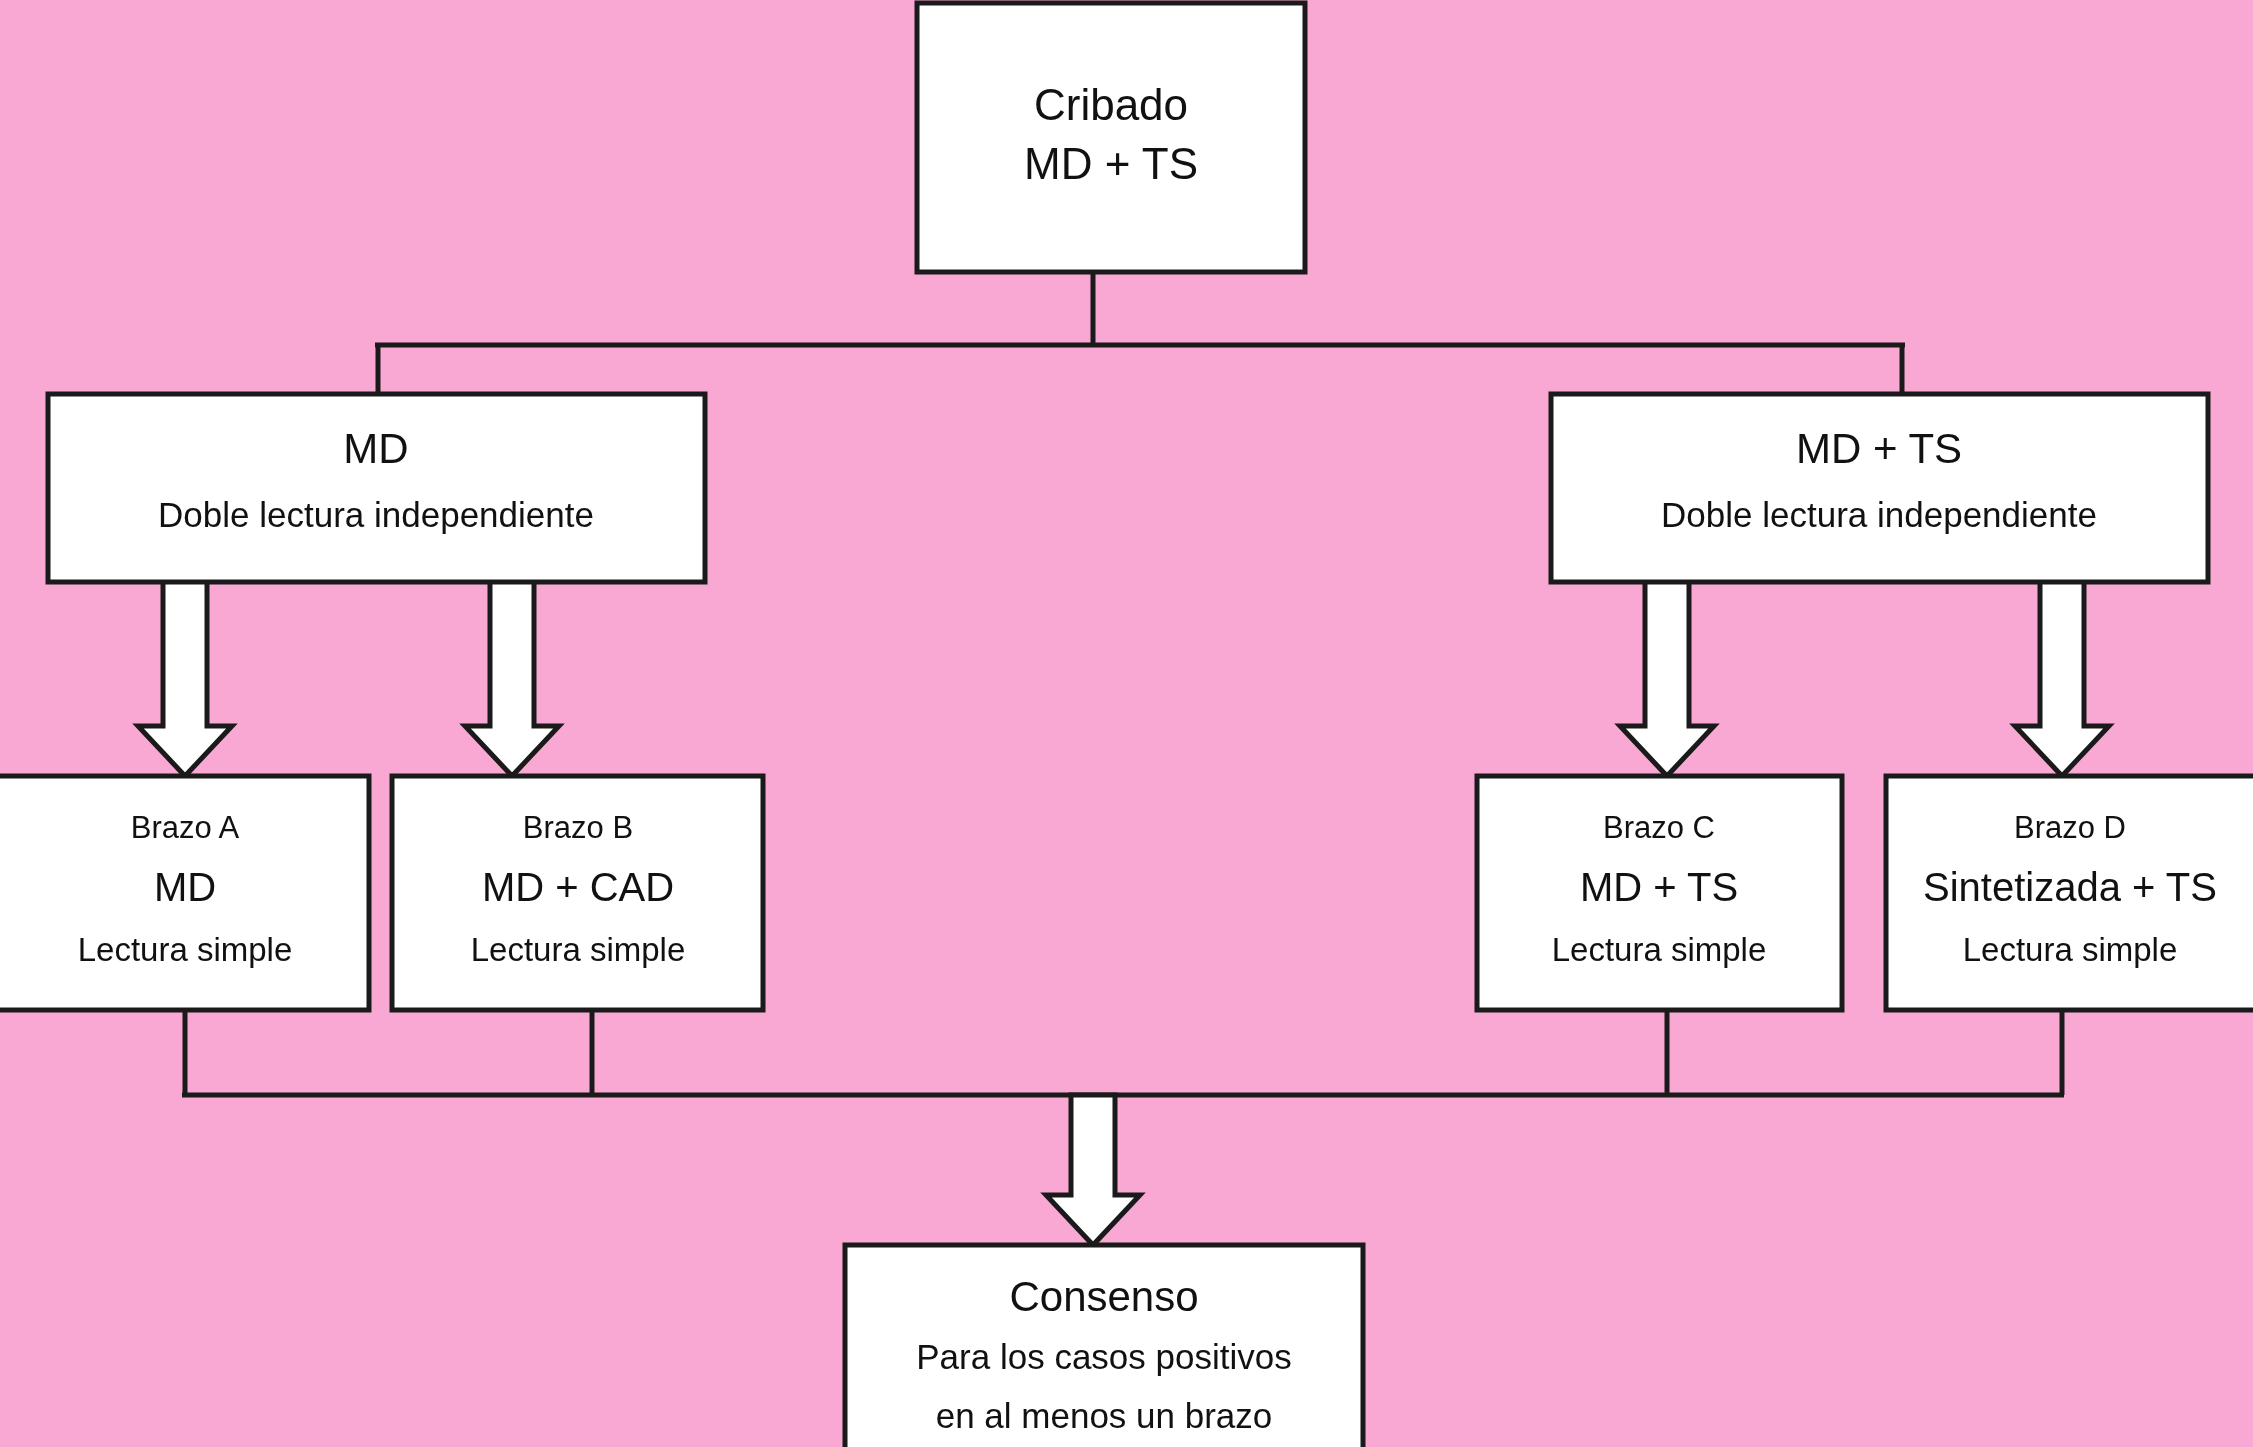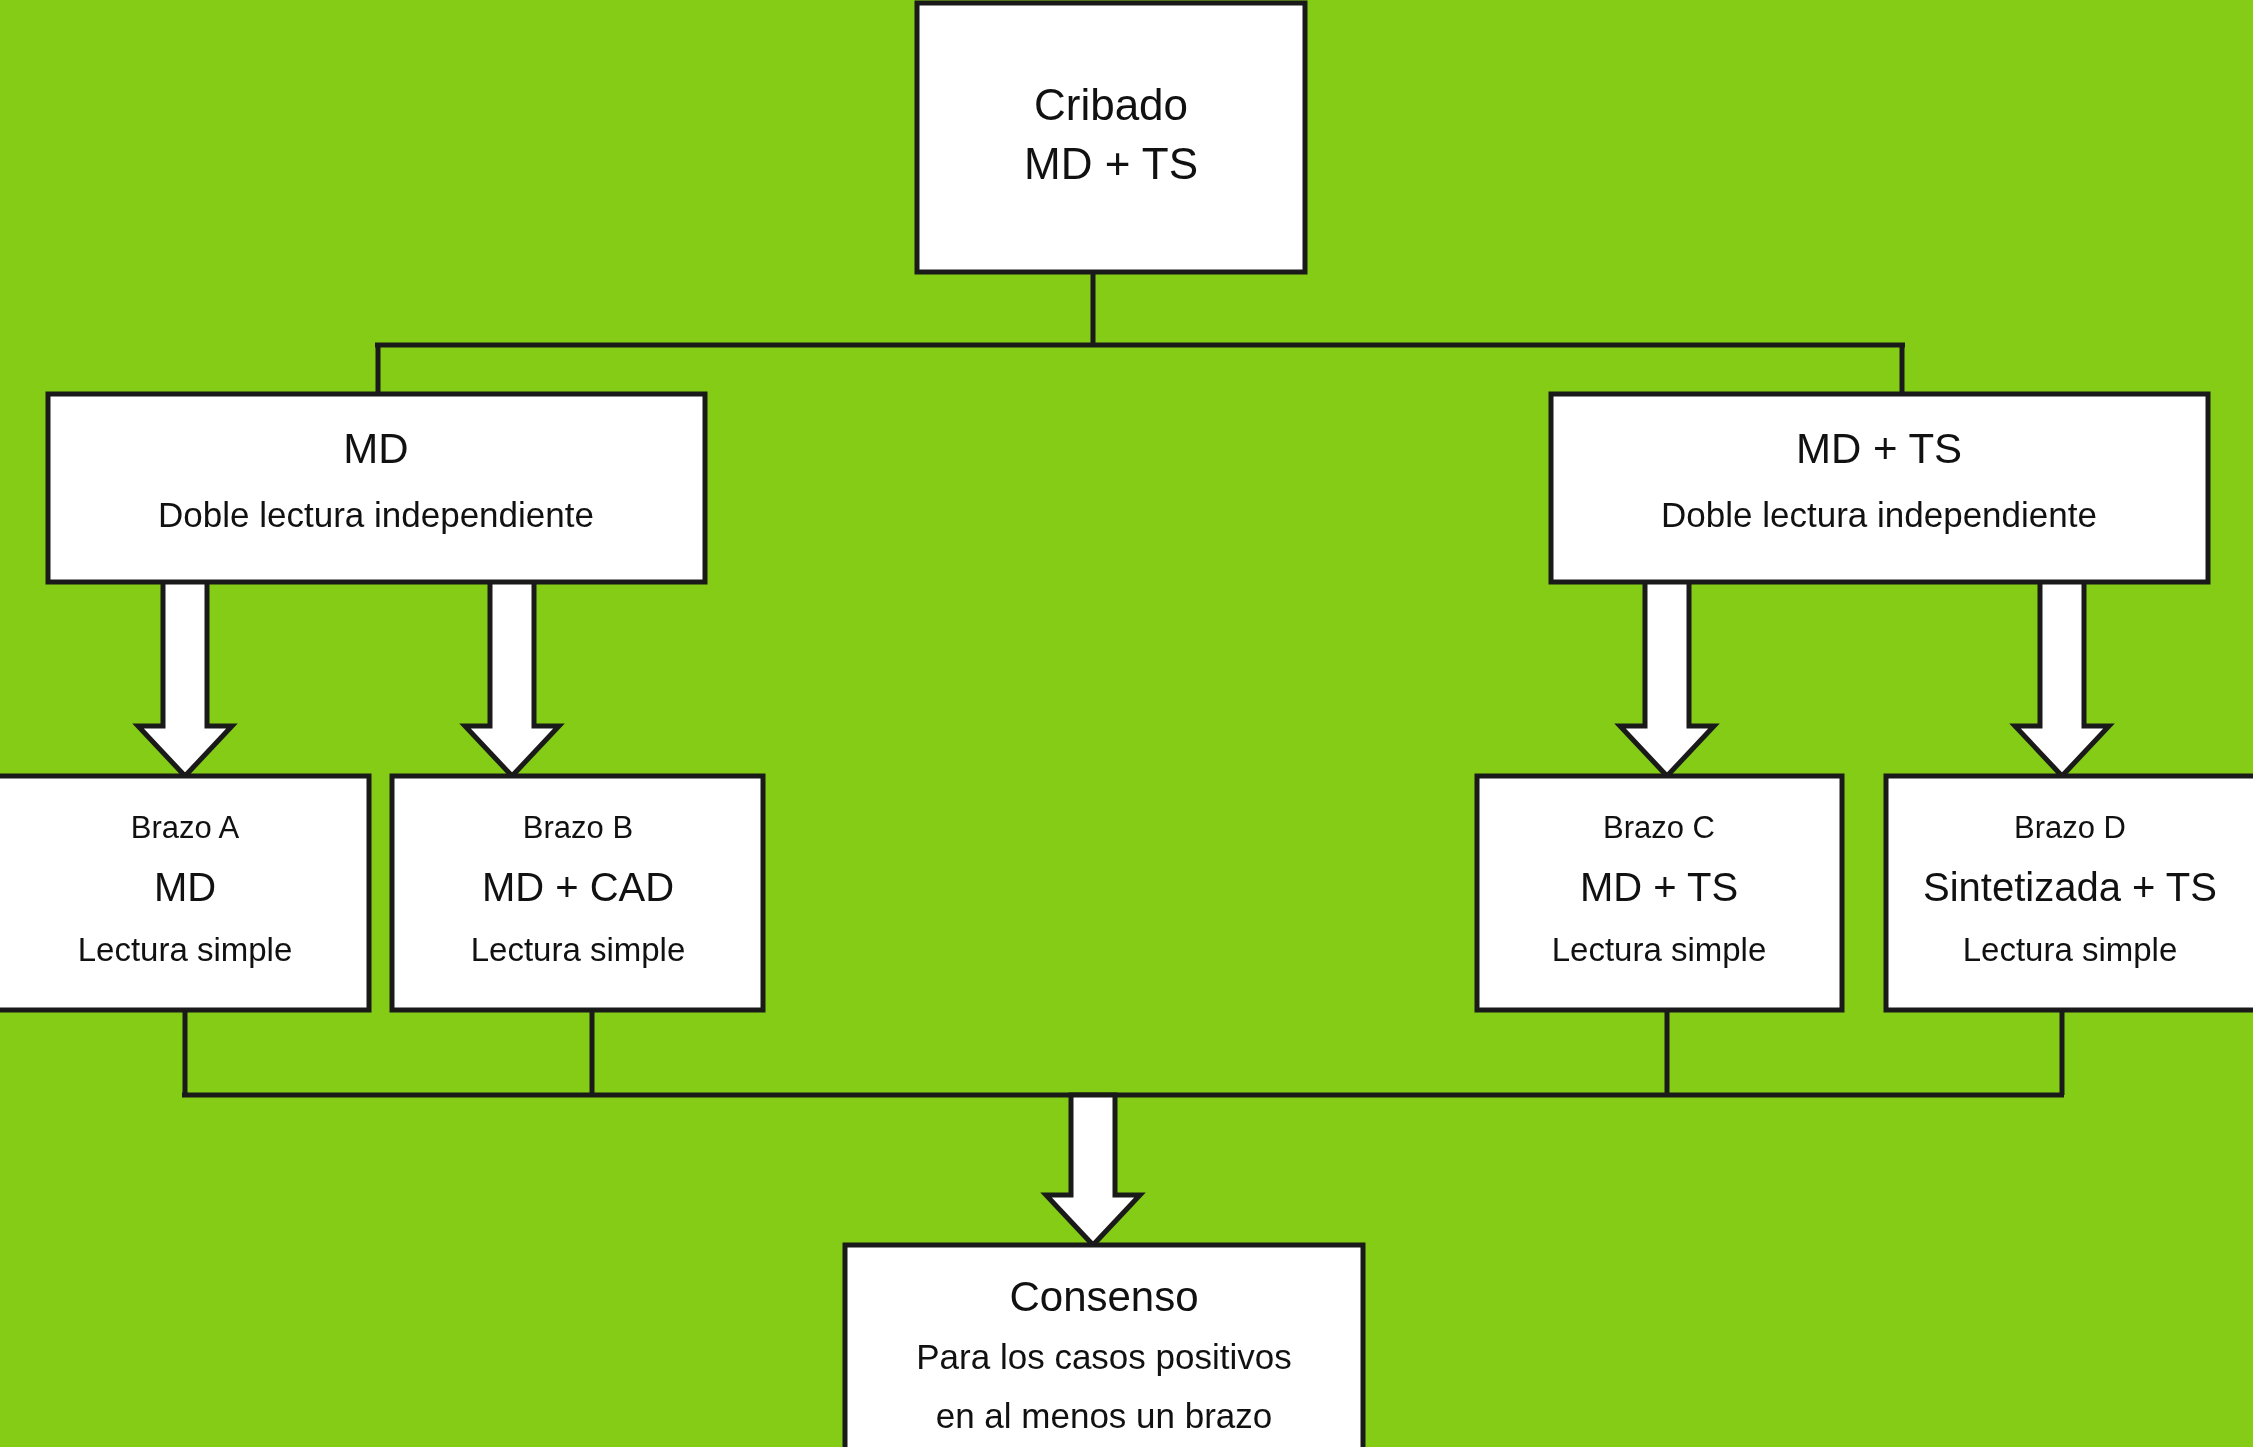--- a/index.html
+++ b/index.html
@@ -10,21 +10,21 @@
   body {
     width: 2253px;
     height: 1447px;
     overflow: hidden;
     font-family: "Liberation Sans", sans-serif;
   }
   #diagram-root {
     position: relative;
     width: 2253px;
     height: 1447px;
-    background: #84cc16;
+    background: #f9a8d4;
   }
   svg.flow {
     position: absolute;
     top: 0;
     left: 0;
     width: 2253px;
     height: 1447px;
     display: block;
   }
   .node-box {

